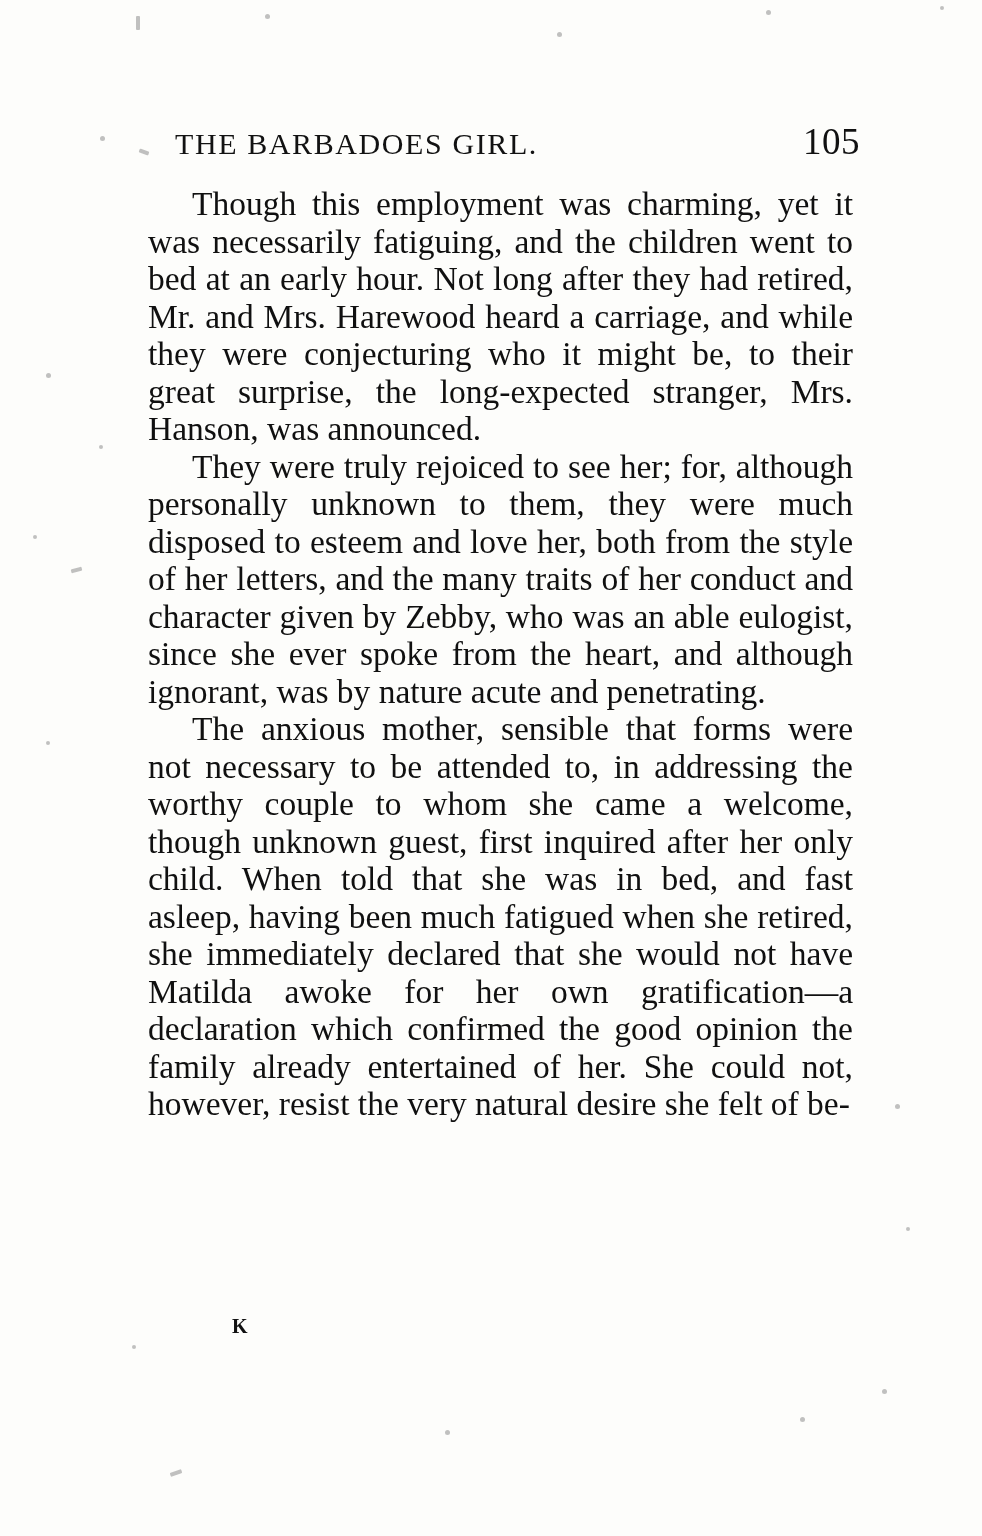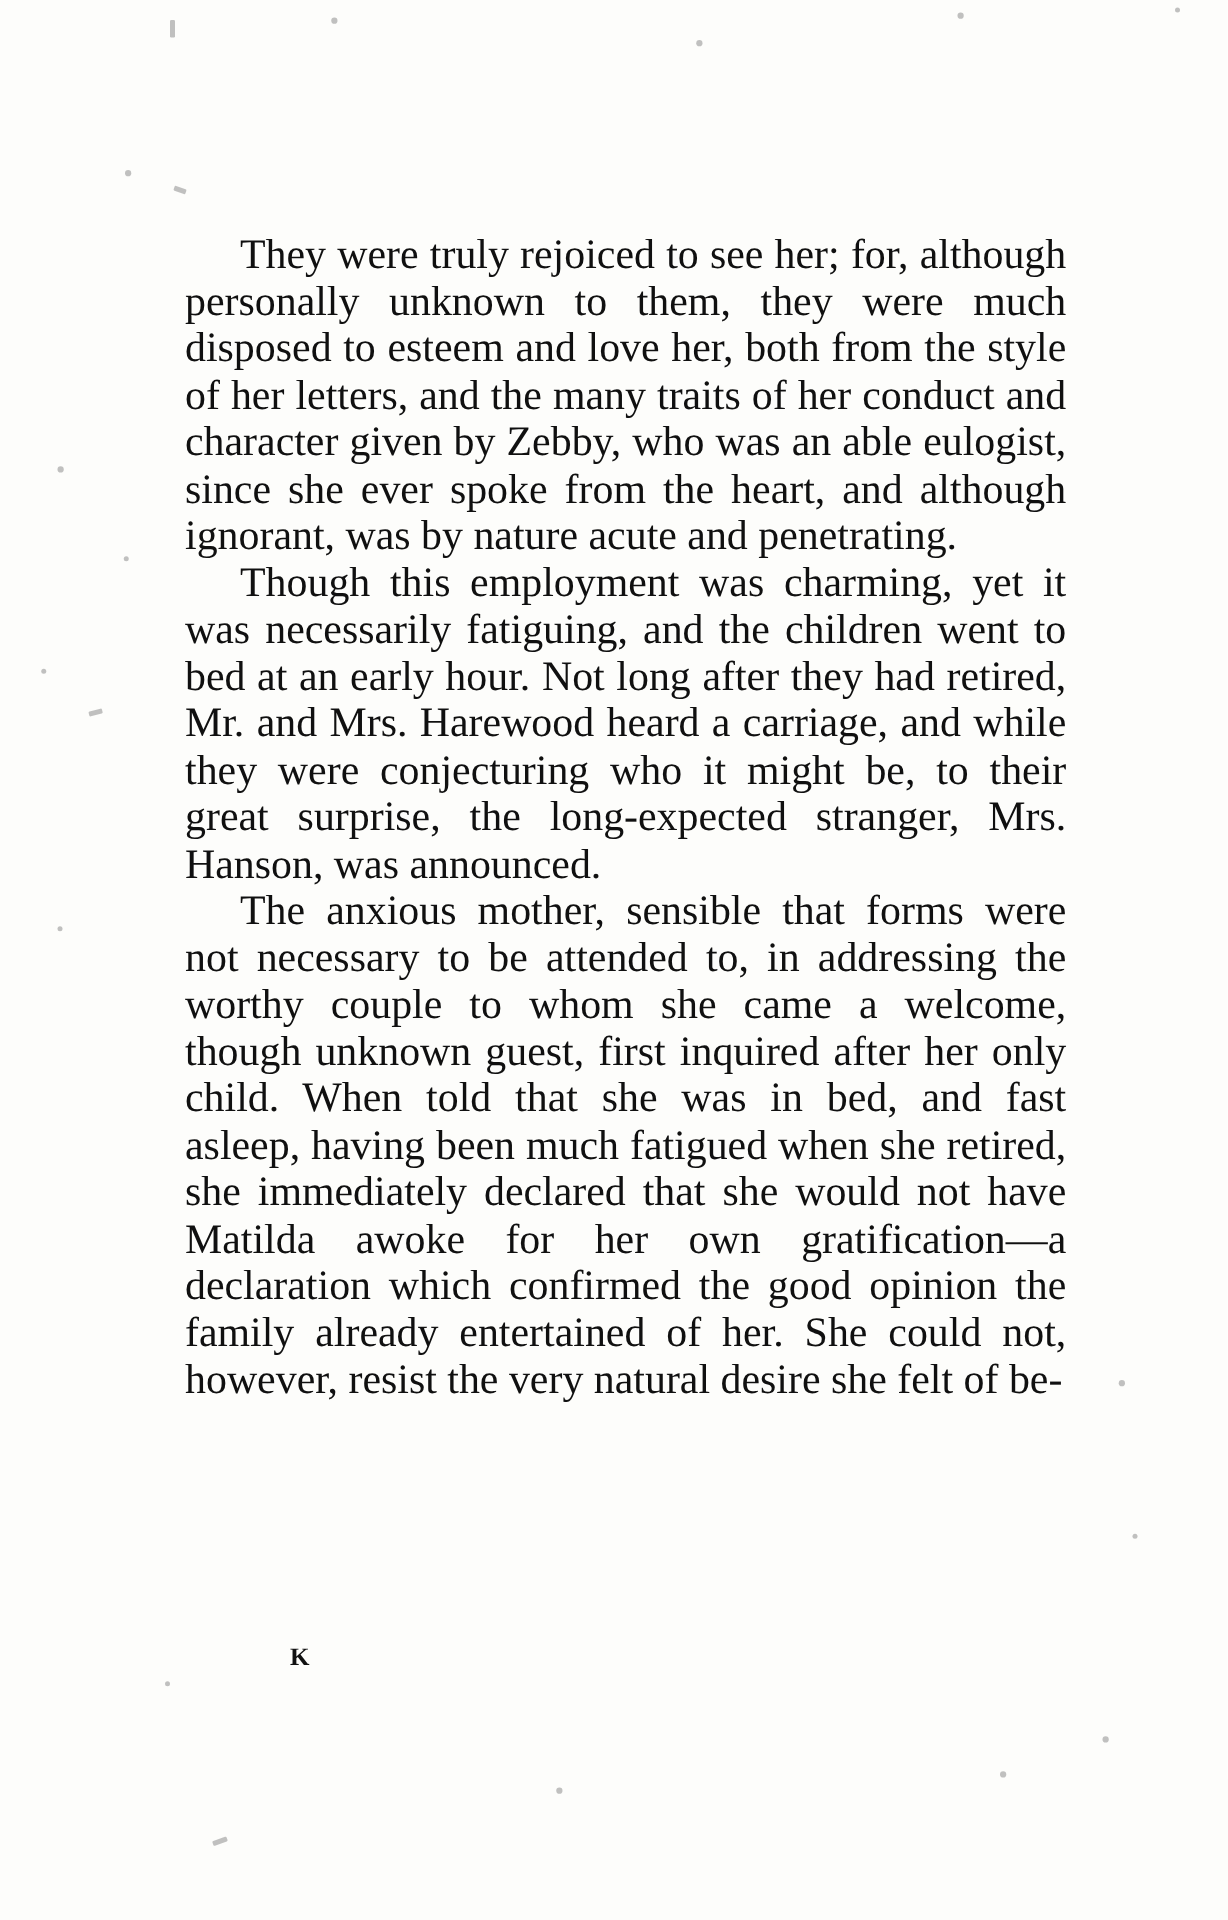--- a/index.html
+++ b/index.html
@@ -109,22 +109,26 @@
   <div class="speck" style="left:71px;top:568px;width:11px;height:4px;border-radius:1px;transform:rotate(-15deg);"></div>
   <div class="speck" style="left:46px;top:741px;width:4px;height:4px;"></div>
   <div class="speck" style="left:895px;top:1104px;width:5px;height:5px;"></div>
   <div class="speck" style="left:882px;top:1389px;width:5px;height:5px;"></div>
   <div class="speck" style="left:800px;top:1417px;width:5px;height:5px;"></div>
   <div class="speck" style="left:445px;top:1430px;width:5px;height:5px;"></div>
   <div class="speck" style="left:170px;top:1471px;width:12px;height:4px;border-radius:1px;transform:rotate(-20deg);"></div>
   <div class="speck" style="left:906px;top:1227px;width:4px;height:4px;"></div>
   <div class="speck" style="left:132px;top:1345px;width:4px;height:4px;"></div>
 
+  <div class="header">
+    <div class="running-title">THE BARBADOES GIRL.</div>
+    <div class="folio">105</div>
+  </div>
 
   <div class="textblock">
+    <p class="para">Though this employment was charming, yet it was necessarily fatiguing, and the children went to bed at an early hour.  Not long after they had retired, Mr. and Mrs. Harewood heard a carriage, and while they were conjecturing who it might be, to their great surprise, the long-expected stranger, Mrs. Hanson, was announced.</p>
     <p class="para">They were truly rejoiced to see her; for, although personally unknown to them, they were much disposed to esteem and love her, both from the style of her letters, and the many traits of her conduct and character given by Zebby, who was an able eulogist, since she ever spoke from the heart, and although ignorant, was by nature acute and penetrating.</p>
-    <p class="para">Though this employment was charming, yet it was necessarily fatiguing, and the children went to bed at an early hour.  Not long after they had retired, Mr. and Mrs. Harewood heard a carriage, and while they were conjecturing who it might be, to their great surprise, the long-expected stranger, Mrs. Hanson, was announced.</p>
     <p class="para">The anxious mother, sensible that forms were not necessary to be attended to, in addressing the worthy couple to whom she came a welcome, though unknown guest, first inquired after her only child.  When told that she was in bed, and fast asleep, having been much fatigued when she retired, she immediately declared that she would not have Matilda awoke for her own gratification—a declaration which confirmed the good opinion the family already entertained of her.  She could not, however, resist the very natural desire she felt of be-</p>
   </div>
 
   <div class="signature">K</div>
 
 </div>
 
 </body></html>

